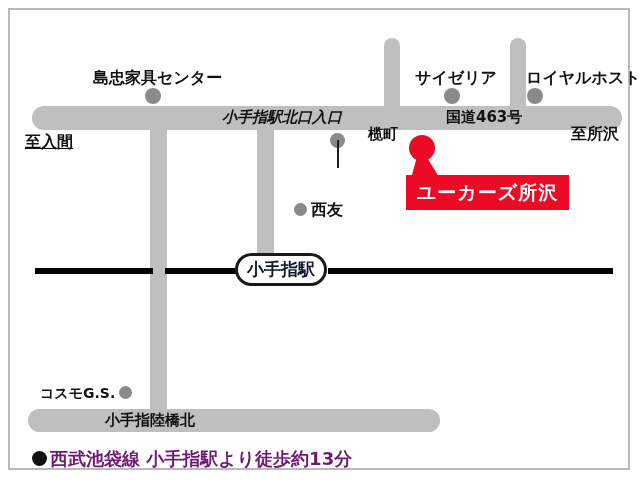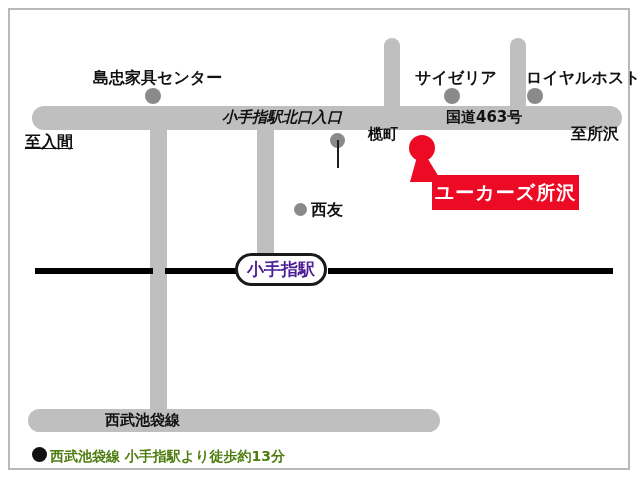--- a/index.html
+++ b/index.html
@@ -51,21 +51,21 @@
     border: 3px solid #1a1a1a;
     border-radius: 22px;
     display: flex;
     align-items: center;
     justify-content: center;
     box-sizing: border-box;
   }
   #station span {
     font-size: 17px;
     font-weight: bold;
-    color: #4c1d95;
+    color: #0f172a;
     letter-spacing: 0px;
     white-space: nowrap;
   }
   
   .dot-gray {
     position: absolute;
     background: #8a8a8a;
     border-radius: 50%;
   }
   .dot-red {
@@ -114,23 +114,23 @@
   #callout-box span {
     font-size: 19px;
     font-weight: bold;
     color: #ffffff;
     white-space: nowrap;
     letter-spacing: 1px;
   }
   
   #footer-note {
     position: absolute;
-    font-size: 14px;
-    font-weight: bold;
-    color: #4d7c0f;
+    font-size: 18px;
+    font-weight: bold;
+    color: #701a75;
     white-space: nowrap;
   }
   #footer-note .bullet {
     display: inline-block;
     width: 15px;
     height: 15px;
     border-radius: 50%;
     background: #111111;
     margin-right: 3px;
     vertical-align: -1px;
@@ -187,29 +187,32 @@
     <div class="lbl road-name" style="left:436px; top:100px;">国道463号</div>
 
     <div class="lbl" style="left:15px; top:124px;text-decoration:underline;">至入間</div>
 
     <div class="lbl" style="left:545px; top:116px;margin-left:16px;">至所沢</div>
 
 
     <div class="lbl inline-dot" style="left:284px; top:192px;">西友</div>
 
 
-
-    <div class="lbl road-name" style="left:95px; top:403px;">西武池袋線</div>
+    <div class="lbl small" style="left:30px; top:376px;">
+      <span>コスモG.S.</span><span class="cosmo-dot" style="display:inline-block;width:13px;height:13px;border-radius:50%;background:#8a8a8a;margin-left:4px;vertical-align:-1px;"></span>
+    </div>
+
+    <div class="lbl road-name" style="left:95px; top:403px;">小手指陸橋北</div>
 
 
     <svg style="position:absolute; left:396px; top:136px; width:40px; height:42px; overflow:visible;">
       <polygon points="14,0 36,36 4,36" fill="#ed0a24"></polygon>
     </svg>
 
-    <div id="callout-box" style="left:422px; top:165px; width:147px; height:35px;justify-content:center;">
+    <div id="callout-box" style="left:396px; top:165px; width:163px; height:35px;justify-content:center;">
       <span>ユーカーズ所沢</span>
     </div>
 
     <div id="footer-note" style="left:22px; top:437px;">
       <span class="bullet"></span><span>西武池袋線 小手指駅より徒歩約13分</span>
     </div>
 
   </div>
 </div>
 

